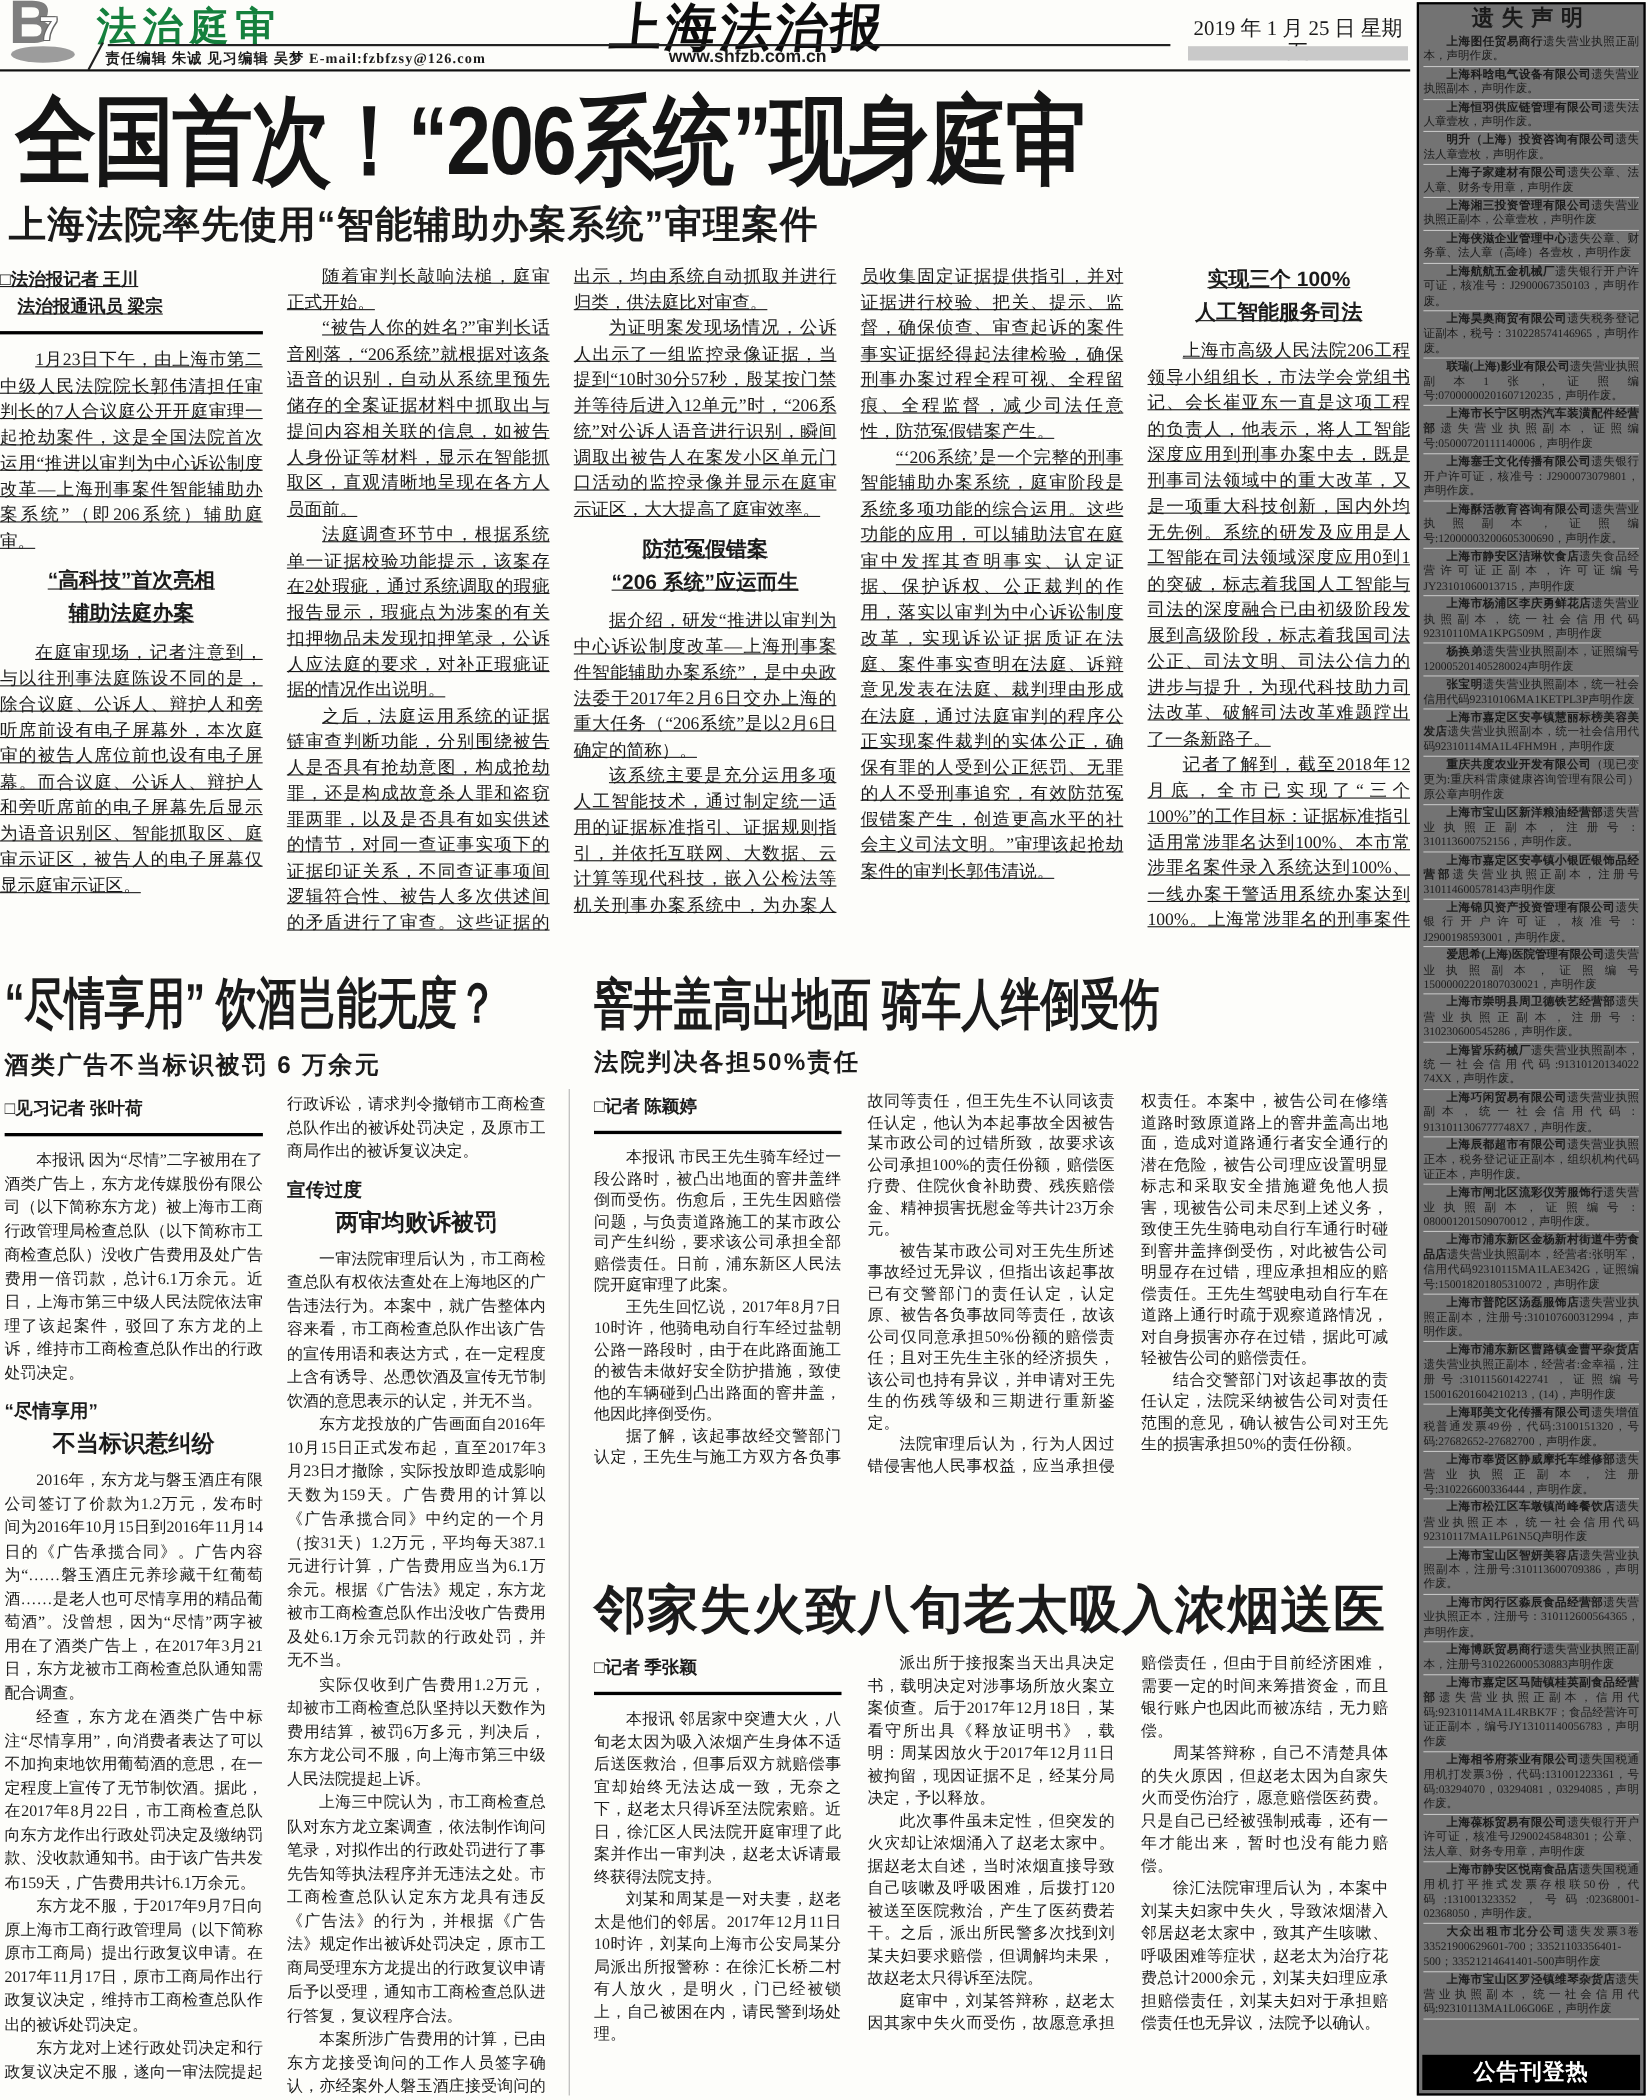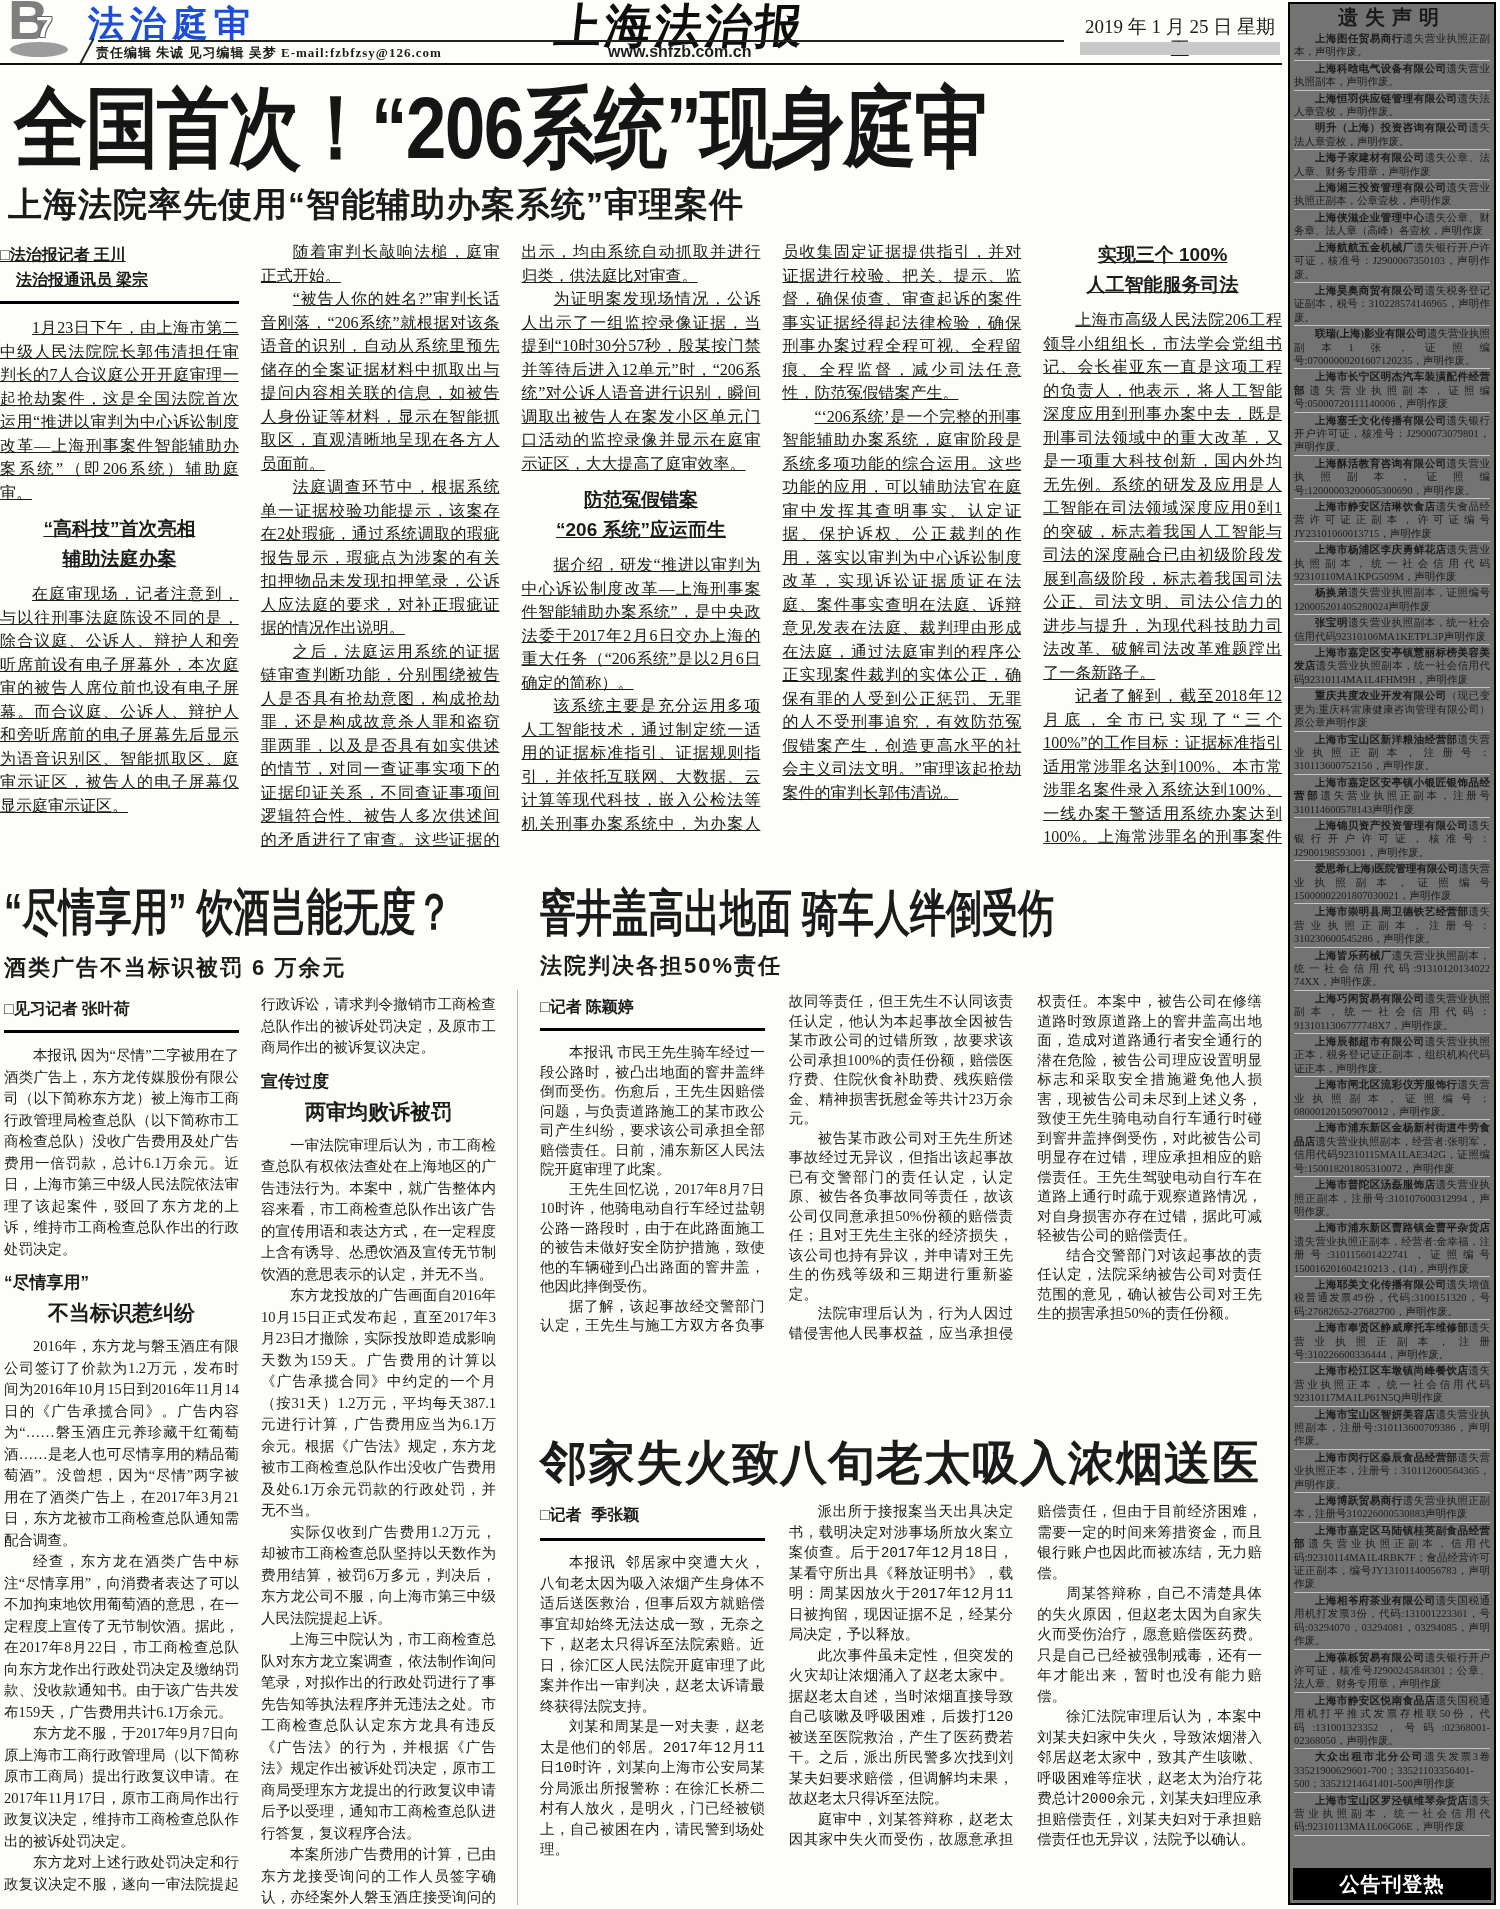--- a/index.html
+++ b/index.html
@@ -6,21 +6,21 @@
   body{width:1500px;height:1909px;position:relative;background:#fdfdfa;color:#1b1b1b;
        font-family:"Liberation Serif","DejaVu Serif",serif;overflow:hidden;}
   .abs{position:absolute;}
   
   .hdr{left:0;top:0;width:1282px;height:66px;}
   .badge{left:6px;top:0;width:74px;height:62px;}
   .badge-ellipse{position:absolute;left:4px;top:42px;width:58px;height:15px;background:#9c9c9c;border-radius:50%;}
   .badge-b{position:absolute;left:2px;top:-8px;font:bold 56px/56px "Liberation Sans",sans-serif;color:#7e7e7e;}
   .badge-7{position:absolute;left:30px;top:12px;font:bold 30px/30px "Liberation Sans",sans-serif;color:#fff;
            text-shadow:-1px -1px 0 #666,1px -1px 0 #666,-1px 1px 0 #666,1px 1px 0 #666;}
-  .section-title{left:88px;top:4px;font:bold 36px/40px "Liberation Sans",sans-serif;letter-spacing:6px;color:#1d4ed8;}
+  .section-title{left:88px;top:4px;font:bold 36px/40px "Liberation Sans",sans-serif;letter-spacing:6px;color:#15803d;}
   .masthead{left:470px;top:0px;width:420px;text-align:center;font:bold 47px/52px "DejaVu Serif",serif;
             transform:skewX(-6deg);letter-spacing:3px;color:#0d0d0d;}
   .hdr-date{left:1078px;top:16px;width:204px;font:19px/22px "Liberation Serif",serif;text-align:center;}
   .graybar{left:1080px;top:42px;width:200px;height:13px;background:#c9c9c9;}
   .hline-top{left:98px;top:40px;width:966px;height:2px;background:#222;}
   .hdiag{left:86px;top:37px;width:2px;height:28px;background:#222;transform:rotate(28deg);}
   .hline-bot{left:0;top:63px;width:1282px;height:2px;background:#111;}
   .edrow{left:96px;top:44px;font:bold 13px/18px "Liberation Serif",serif;letter-spacing:1px;}
   .website{left:608px;top:43px;font:bold 16px/18px "Liberation Sans",sans-serif;}
   
@@ -47,21 +47,21 @@
   .a3{left:540px;top:884px;width:722px;}
   .a3-hl{font:bold 50px/58px "Liberation Sans",sans-serif;white-space:nowrap;transform:scaleX(.72);
          transform-origin:left center;}
   .a3-sub{margin-top:10px;font:bold 22px/28px "Liberation Sans",sans-serif;letter-spacing:2px;}
   .a3-body{margin-top:12px;height:354px;column-count:3;column-gap:24px;column-fill:auto;
            font-size:14.5px;line-height:19.5px;text-align:justify;overflow:hidden;}
   .a4{left:540px;top:1436px;width:722px;}
   .a4-hl{font:bold 47px/54px "Liberation Sans",sans-serif;white-space:nowrap;letter-spacing:1px;}
   .a4-sub{margin-top:12px;font:bold 22px/28px "Liberation Sans",sans-serif;letter-spacing:2px;}
   .a4-body{margin-top:12px;height:364px;column-count:3;column-gap:24px;column-fill:auto;
-           font-size:14.5px;line-height:20.5px;text-align:justify;overflow:hidden;font-family:Liberation Mono, monospace;}
+           font-size:14.5px;line-height:20.5px;text-align:justify;overflow:hidden;}
   .vdiv{left:517px;top:990px;width:1px;height:915px;background:#b5b5b5;}
   
   .sidebar{left:1288px;top:2px;width:208px;height:1903px;border:2px solid #000;background:#737373;
            box-sizing:border-box;padding:1px 4px 40px 4px;overflow:hidden;}
   .sb-title{text-align:center;font:bold 20px/24px "Liberation Sans",sans-serif;letter-spacing:7px;margin:0 0 2px;}
   .sb-e{font-size:10.5px;line-height:13.4px;text-align:justify;text-indent:2em;margin:0;
         border-bottom:1px solid #c4c4c4;padding:1px 0;}
   .sb-e b{font-weight:bold;}
   .sb-hotline{position:absolute;left:3px;right:3px;bottom:3px;height:32px;background:#000;color:#fff;
               font:bold 20px/32px "Liberation Sans",sans-serif;text-align:center;letter-spacing:1px;}

